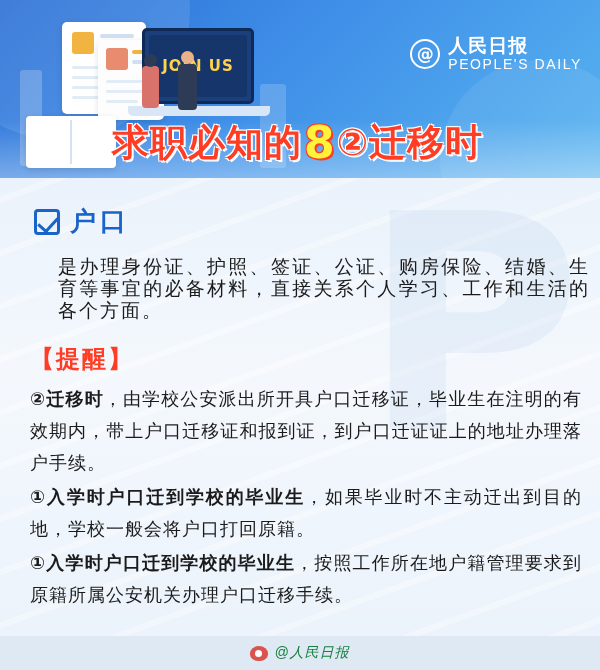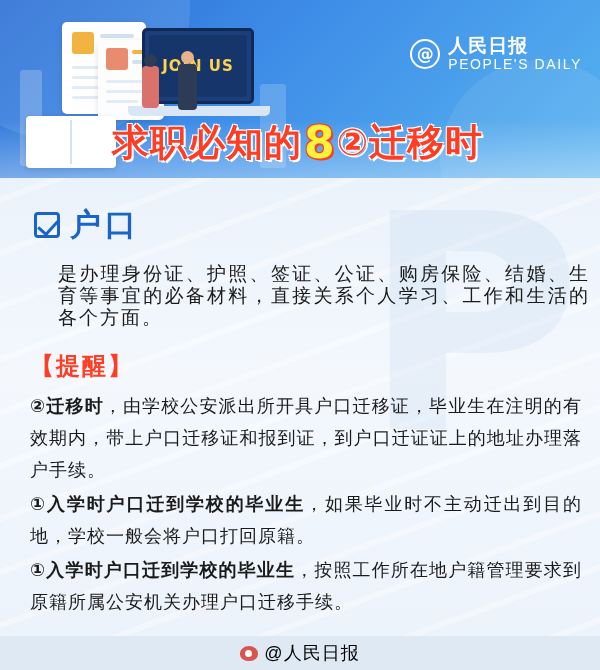--- a/index.html
+++ b/index.html
@@ -148,21 +148,21 @@
   .check-box {
     width: 26px; height: 26px; border: 3px solid #1a63c9; border-radius: 4px;
     position: relative; flex: none;
   }
   .check-box:after {
     content: ""; position: absolute; left: 5px; top: 1px;
     width: 9px; height: 16px; border: solid #1a63c9;
     border-width: 0 3px 3px 0; transform: rotate(42deg);
   }
   .section-title {
-    font-size: 31px; font-weight: bold; color: #1a63c9;
+    font-size: 26px; font-weight: bold; color: #1a63c9;
     letter-spacing: 4px;
     font-family: Liberation Sans, sans-serif;
   }
 
   .para {
     position: relative;
     margin: 16px 10px 0 58px;
     font-size: 19px;
     line-height: 22px;
     color: #1b1b1b;
@@ -196,21 +196,21 @@
     display: flex; align-items: center; justify-content: center; gap: 6px;
   }
   .weibo-eye {
     width: 18px; height: 15px; border-radius: 50% 50% 45% 45%;
     background: #d9534f; position: relative;
   }
   .weibo-eye:after {
     content: ""; position: absolute; left: 5px; top: 4px;
     width: 7px; height: 7px; border-radius: 50%; background: #fff;
   }
-  .weibo-name { font-size: 18px; color: #000000; letter-spacing: 1px; }
+  .weibo-name { font-size: 14px; color: #15803d; letter-spacing: 1px; font-style: italic; }
 </style>
 </head>
 <body>
 
 <div class="header">
   <div class="hdr-deco d1"></div>
   <div class="hdr-deco d2"></div>
   <div class="hdr-wave"></div>
 
   <div class="illus">

